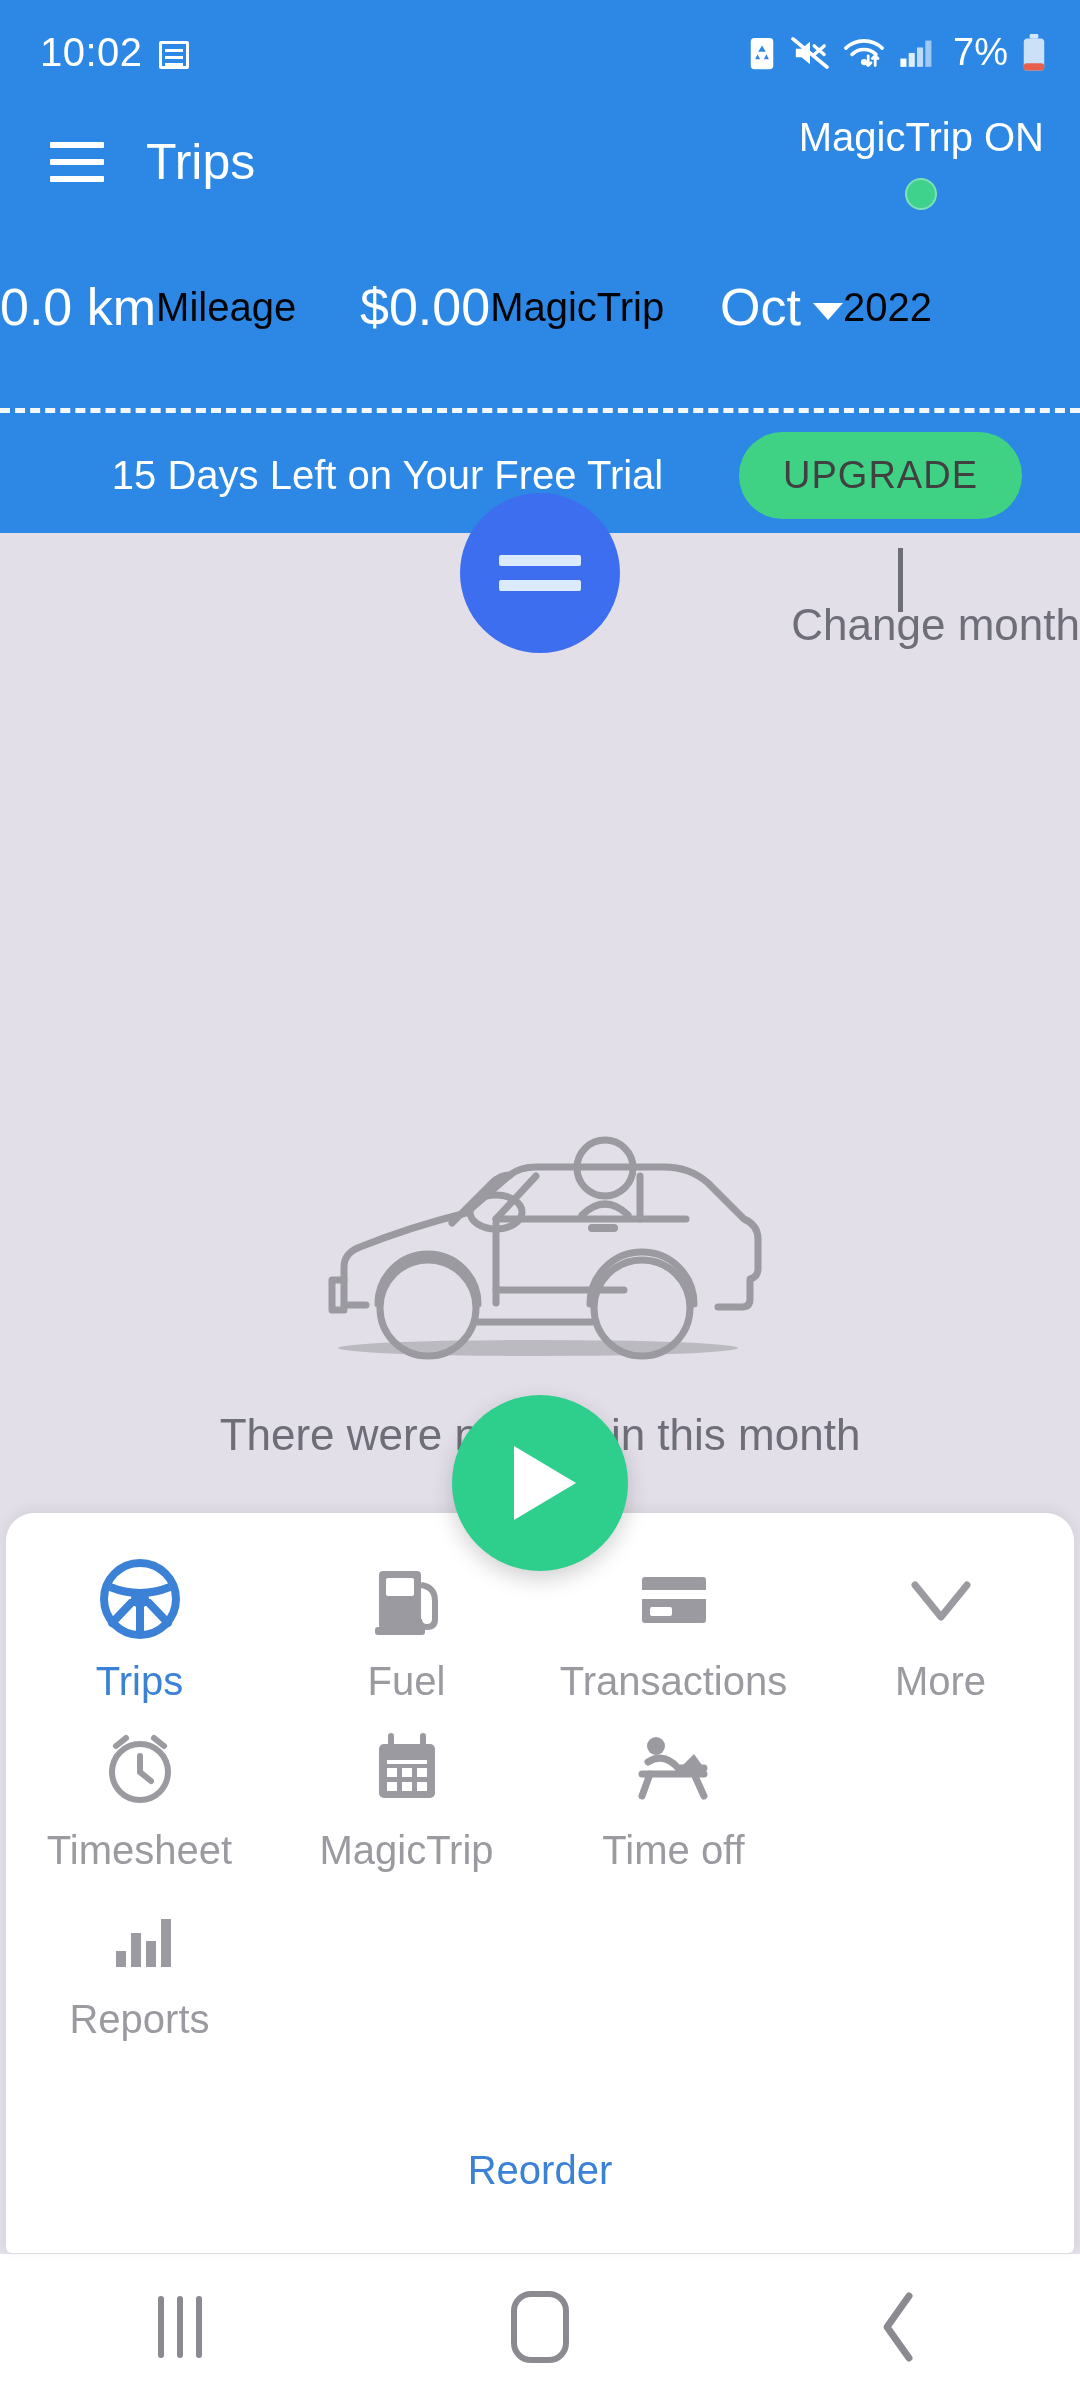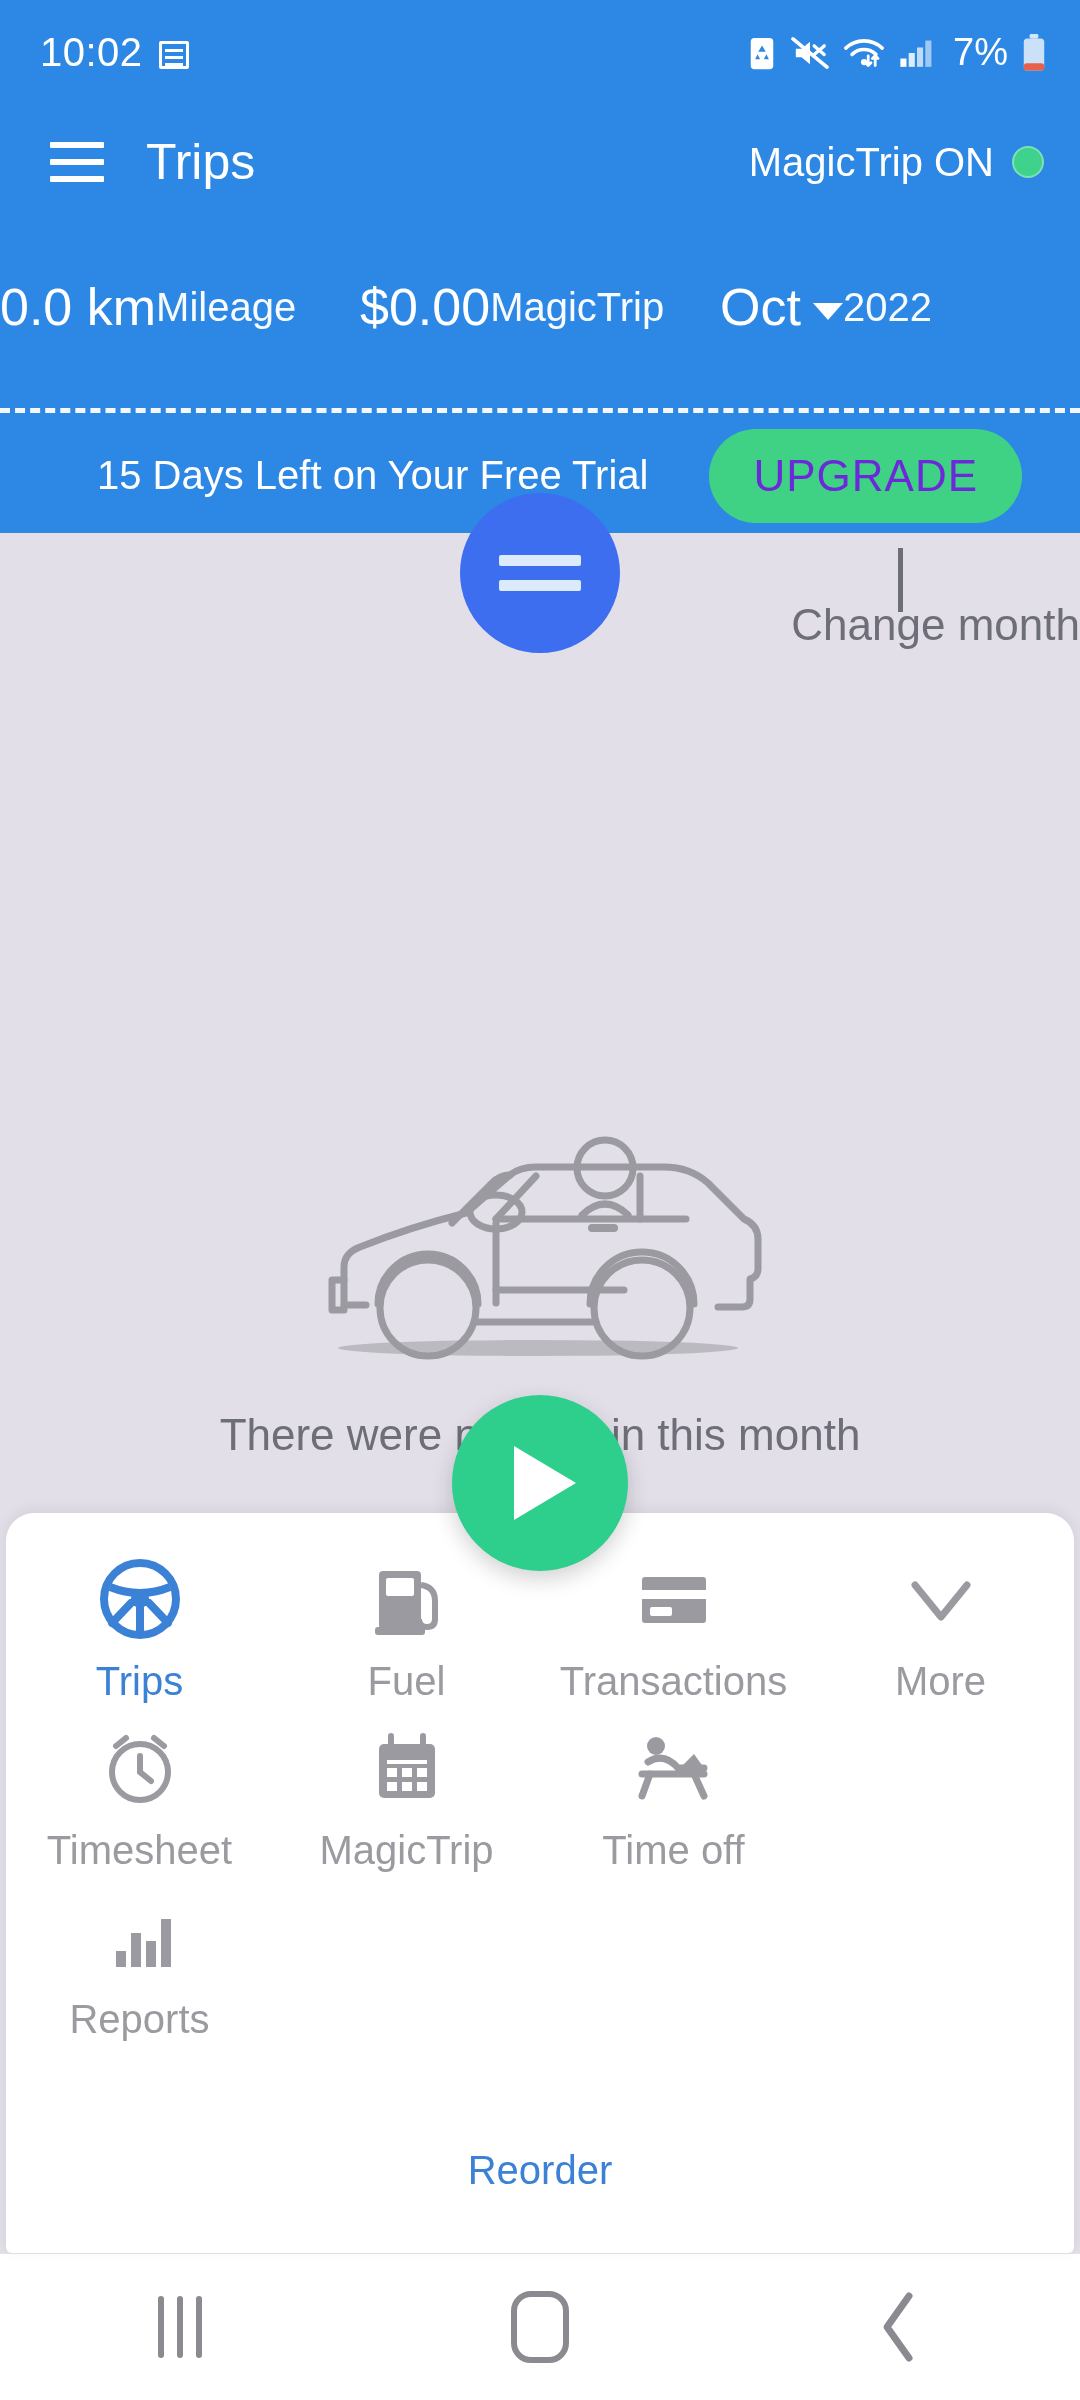--- a/index.html
+++ b/index.html
@@ -36,52 +36,52 @@
 
   
   .titlerow {
     position:absolute; left:0; top:112px; width:1080px; height:100px;
     display:flex; align-items:center; padding:0 36px 0 50px;
   }
   .hamburger { width:54px; height:40px; display:flex; flex-direction:column;
     justify-content:space-between; cursor:pointer; }
   .hamburger span { display:block; height:6px; background:#fff; border-radius:1px; }
   .apptitle { color:#fff; font-size:50px; margin-left:42px; font-weight:400; }
-  .magicwrap { margin-left:auto; display:flex; align-items:center; gap:18px; }
+  .magicwrap { margin-left:auto; display:flex; align-items:center; gap:18px;flex-direction:column; }
   .magictxt { color:#fff; font-size:40px; }
   .magicdot { width:32px; height:32px; border-radius:50%; background:#3FD28C;
     border:2px solid #7fe0b5; }
 
   
   .stats {
     position:absolute; left:0; top:232px; width:1080px; height:150px;
     display:flex;
   }
   .stat { flex:1; display:flex; flex-direction:row; align-items:center; justify-content:flex-start; }
   .stat-val { color:#fff; font-size:52px; line-height:62px; display:flex; align-items:center; gap:12px; }
-  .stat-lbl { color:#ffffff; font-size:40px; line-height:56px; opacity:.97; }
+  .stat-lbl { color:#000000; font-size:40px; line-height:56px; opacity:.97; }
   .caret { width:0; height:0; border-left:15px solid transparent;
     border-right:15px solid transparent; border-top:17px solid #fff;
     display:inline-block; margin-top:8px; }
 
   
   .dashed {
     position:absolute; left:0; top:408px; width:1080px; height:0;
     border-top:5px dashed #ffffff; opacity:.95;
   }
 
   
   .trial {
     position:absolute; left:0; top:418px; width:1080px; height:115px;
     display:flex; align-items:center; padding:0 32px 0 0;
   }
   .trial-txt { color:#fff; font-size:40px; flex:1; text-align:center;
     padding-left:56px; padding-right:20px; }
   .upgrade-btn {
-    background:#3FD285; color:#6d28d9; font-size:44px; letter-spacing:1px;
+    background:#3FD285; color:#404040; font-size:38px; letter-spacing:1px;
     border:none; border-radius:48px; padding:22px 44px; cursor:pointer;
     white-space:nowrap; margin-right:26px;
   }
 
   
   .coach-circle {
     position:absolute; left:460px; top:493px; width:160px; height:160px;
     background:#3D6EF0; border-radius:50%;
     display:flex; flex-direction:column; align-items:center; justify-content:center; gap:14px;
     z-index:6;

